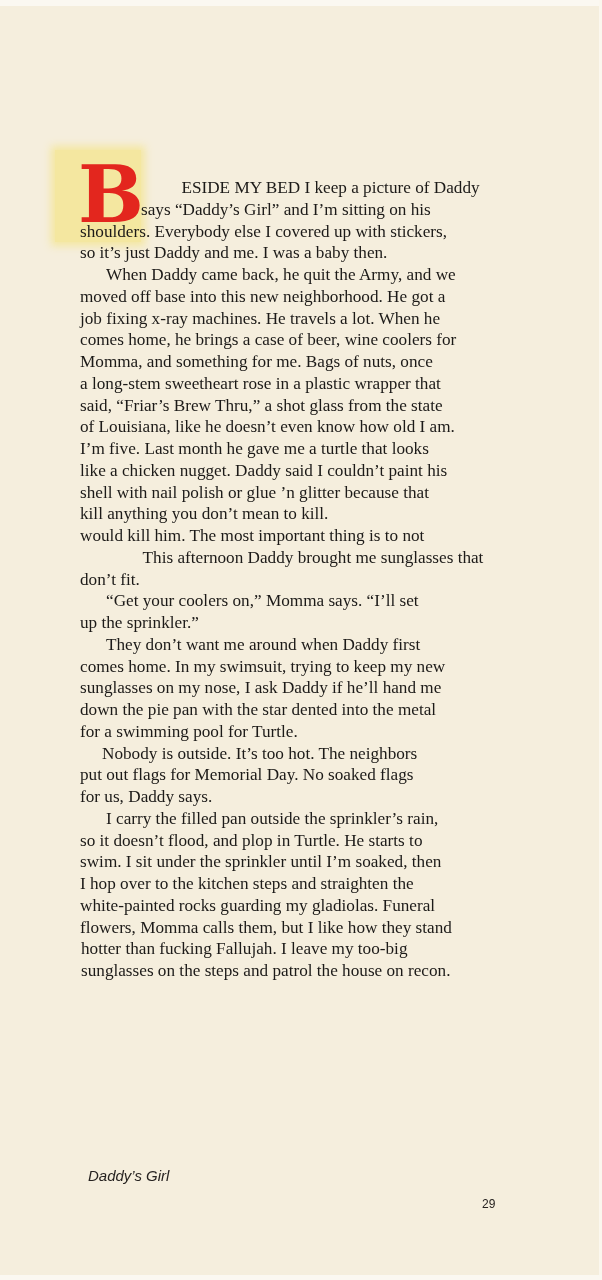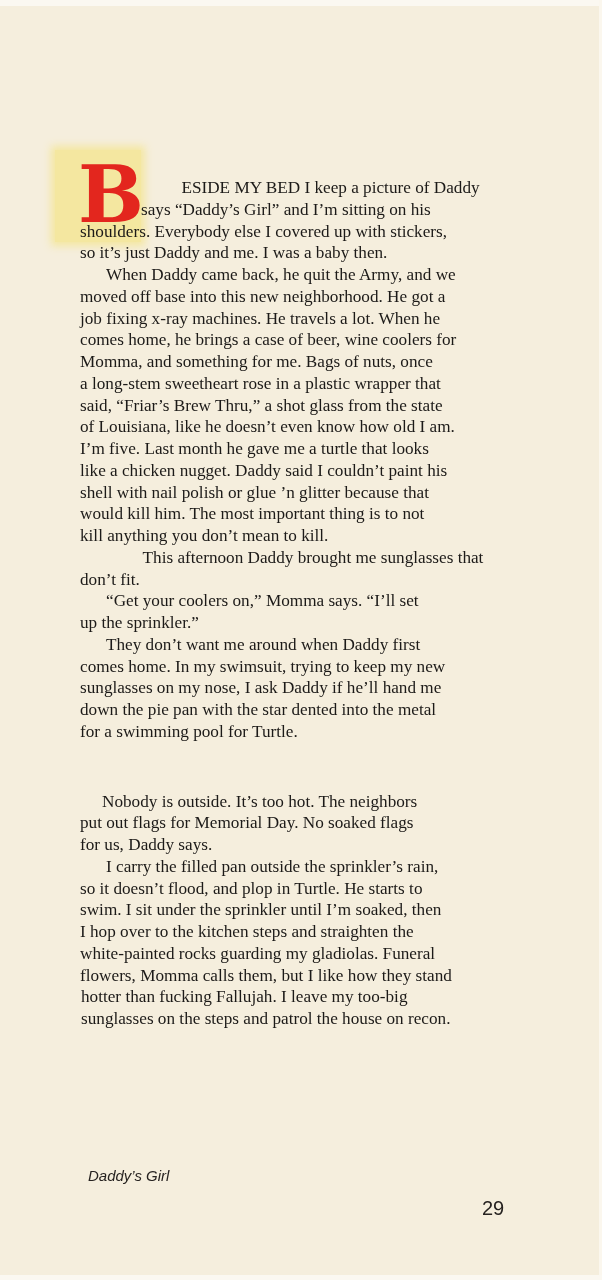--- a/index.html
+++ b/index.html
@@ -42,21 +42,21 @@
   }
   .line { display:block; white-space:nowrap; }
   .footer-title {
     position:absolute; left:88px; top:1167px;
     font-family:"Liberation Sans", sans-serif; font-style:italic;
     font-size:15px; color:#262220;
   }
   .footer-page {
     position:absolute; left:482px; top:1197px;
     font-family:"Liberation Sans", sans-serif;
-    font-size:20px; color:#262220;
+    font-size:12px; color:#262220;
   }
 </style>
 </head>
 <body>
 
 <div class="page">
   <div class="top-edge"></div>
   <div class="right-edge"></div>
   <div class="bottom-edge"></div>
 
@@ -75,40 +75,40 @@
         <span class="line">moved off base into this new neighborhood. He got a</span>
         <span class="line">job fixing x-ray machines. He travels a lot. When he</span>
         <span class="line">comes home, he brings a case of beer, wine coolers for</span>
         <span class="line">Momma, and something for me. Bags of nuts, once</span>
         <span class="line">a long-stem sweetheart rose in a plastic wrapper that</span>
         <span class="line">said, “Friar’s Brew Thru,” a shot glass from the state</span>
         <span class="line">of Louisiana, like he doesn’t even know how old I am.</span>
         <span class="line">I’m five. Last month he gave me a turtle that looks</span>
         <span class="line">like a chicken nugget. Daddy said I couldn’t paint his</span>
         <span class="line">shell with nail polish or glue ’n glitter because that</span>
+        <span class="line">kill anything you don’t mean to kill.</span>
         <span class="line">would kill him. The most important thing is to not</span>
-        <span class="line">kill anything you don’t mean to kill.</span>
       </div>
       <div>
         <span class="line" style="padding-left: 26px; text-align: center;">This afternoon Daddy brought me sunglasses that</span>
         <span class="line">don’t fit.</span>
       </div>
       <div>
         <span class="line" style="padding-left: 26px;">“Get your coolers on,” Momma says. “I’ll set</span>
         <span class="line">up the sprinkler.”</span>
       </div>
       <div>
         <span class="line" style="padding-left: 26px;">They don’t want me around when Daddy first</span>
         <span class="line">comes home. In my swimsuit, trying to keep my new</span>
         <span class="line">sunglasses on my nose, I ask Daddy if he’ll hand me</span>
         <span class="line">down the pie pan with the star dented into the metal</span>
         <span class="line">for a swimming pool for Turtle.</span>
       </div>
       <div>
-        <span class="line" style="padding-left: 22px; margin-top: 48px;">Nobody is outside. It’s too hot. The neighbors</span>
+        <span class="line" style="padding-left: 22px;">Nobody is outside. It’s too hot. The neighbors</span>
         <span class="line">put out flags for Memorial Day. No soaked flags</span>
         <span class="line">for us, Daddy says.</span>
       </div>
       <div>
         <span class="line" style="padding-left: 26px;">I carry the filled pan outside the sprinkler’s rain,</span>
         <span class="line">so it doesn’t flood, and plop in Turtle. He starts to</span>
         <span class="line">swim. I sit under the sprinkler until I’m soaked, then</span>
         <span class="line">I hop over to the kitchen steps and straighten the</span>
         <span class="line">white-painted rocks guarding my gladiolas. Funeral</span>
         <span class="line">flowers, Momma calls them, but I like how they stand</span>

